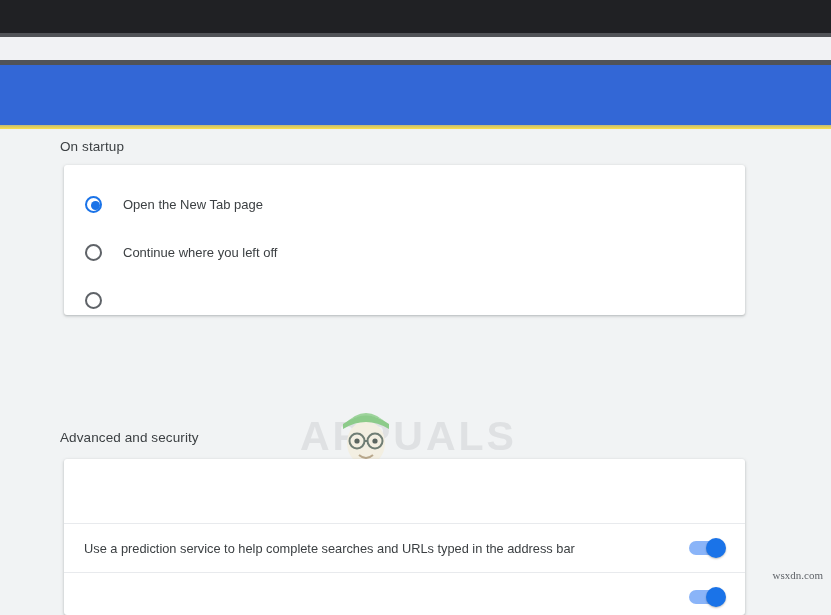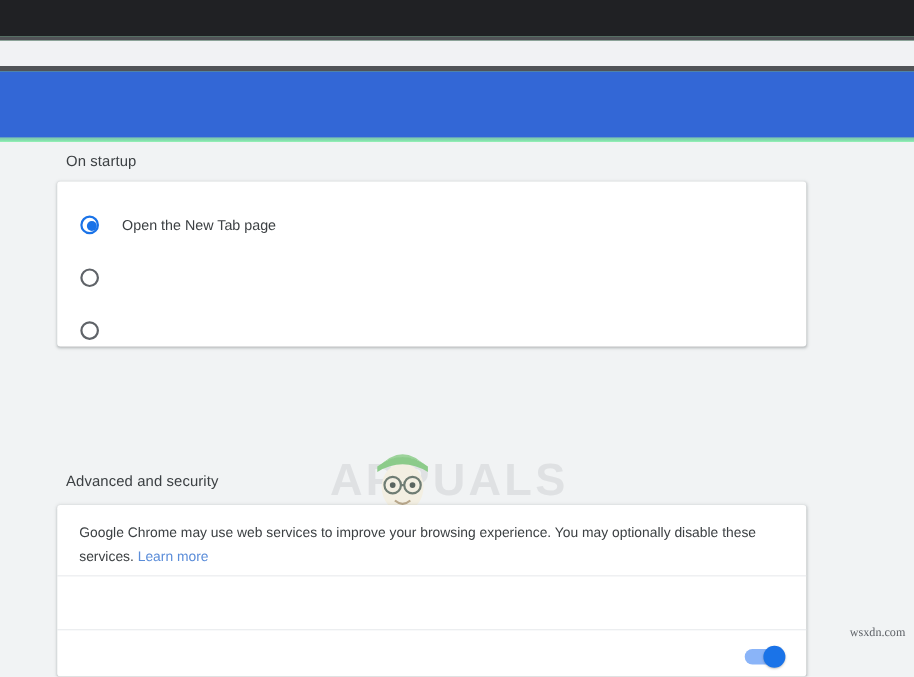--- a/index.html
+++ b/index.html
@@ -2,21 +2,21 @@
 <html><head>
 <meta charset="utf-8">
 <style>
   * { box-sizing: border-box; margin: 0; padding: 0; }
   html, body {
     width: 831px; height: 615px;
     overflow: hidden;
     font-family: "Liberation Sans", sans-serif;
     background: #f1f3f4;
   }
-  #root { position: relative; width: 831px; height: 586px; background: #86efac; }
+  #root { position: relative; width: 831px; height: 586px; background: #fde047; }
 
   
   .top-dark-bar {
     position: absolute; left: 0; top: 0; width: 831px; height: 33px;
     background: #202124;
   }
   .strip-divider-1 {
     position: absolute; left: 0; top: 33px; width: 831px; height: 4px;
     background: #515357;
   }
@@ -55,21 +55,21 @@
   
   .content { position: absolute; left: 0; top: 129px; width: 831px; height: 486px; background: #f1f3f4; }
 
   .section-title {
     position: absolute; color: #3c4043; font-size: 13.5px; letter-spacing: .1px;
   }
   #title-on-startup { left: 60px; top: 10px; }
   #title-privacy { left: 60px; top: 301px; }
 
   .card {
-    position: absolute; left: 52px; width: 681px;
+    position: absolute; left: 64px; width: 681px;
     background: #ffffff; border-radius: 3px;
     box-shadow: 0 1px 2px rgba(60,64,67,.22), 0 1px 3px 1px rgba(60,64,67,.10);
   }
   #card-startup { top: 36px; height: 150px; }
   #card-privacy { top: 330px; height: 156px; }
 
   .radio-row {
     position: absolute; left: 0; width: 681px; height: 48px;
     display: flex; align-items: center;
   }
@@ -171,20 +171,21 @@
 
     <div class="section-title" id="title-on-startup">On startup</div>
 
     <div class="card" id="card-startup">
       <div class="radio-row" style="top:15px;">
         <span class="radio-outer checked"></span>
         <span class="radio-label">Open the New Tab page</span>
       </div>
       <div class="radio-row" style="top:63px;">
         <span class="radio-outer"></span>
+        <span class="radio-label">Continue where you left off</span>
       </div>
       <div class="radio-row" style="top:111px;">
         <span class="radio-outer"></span>
       </div>
     </div>
 
     <div class="watermark">
       <div class="wm-text">APPUALS</div>
       <svg class="wm-face" width="62" height="66" viewBox="0 0 62 66">
         <ellipse cx="31" cy="40" rx="19" ry="22" fill="#f3efe2"></ellipse>
@@ -206,27 +207,29 @@
           <svg width="13" height="9" viewBox="0 0 13 9">
             <path d="M1 7 L6.5 1.5 L12 7 Z" fill="#5f6368"></path>
           </svg>
         </span>
       </div>
     </div>
 
     <div class="section-title" id="title-privacy">Advanced and security</div>
 
     <div class="card" id="card-privacy">
-      <div class="privacy-desc">
-        <span>Google Chrome may use web services to improve your browsing experience. You may optionally disable these services.</span>
-        <a href="#">Learn more</a>
-      </div>
 
       <div class="divider" style="top:64px;"></div>
 
+      <div class="pref-row" style="top:65px;">
+        <span class="pref-label">Use a prediction service to help complete searches and URLs typed in the address bar</span>
+        <span class="toggle">
+          <span class="knob"></span>
+        </span>
+      </div>
 
       <div class="divider" style="top:113px;"></div>
 
       <div class="pref-row" style="top:114px;">
         <span class="toggle">
           <span class="knob"></span>
         </span>
       </div>
     </div>
 

